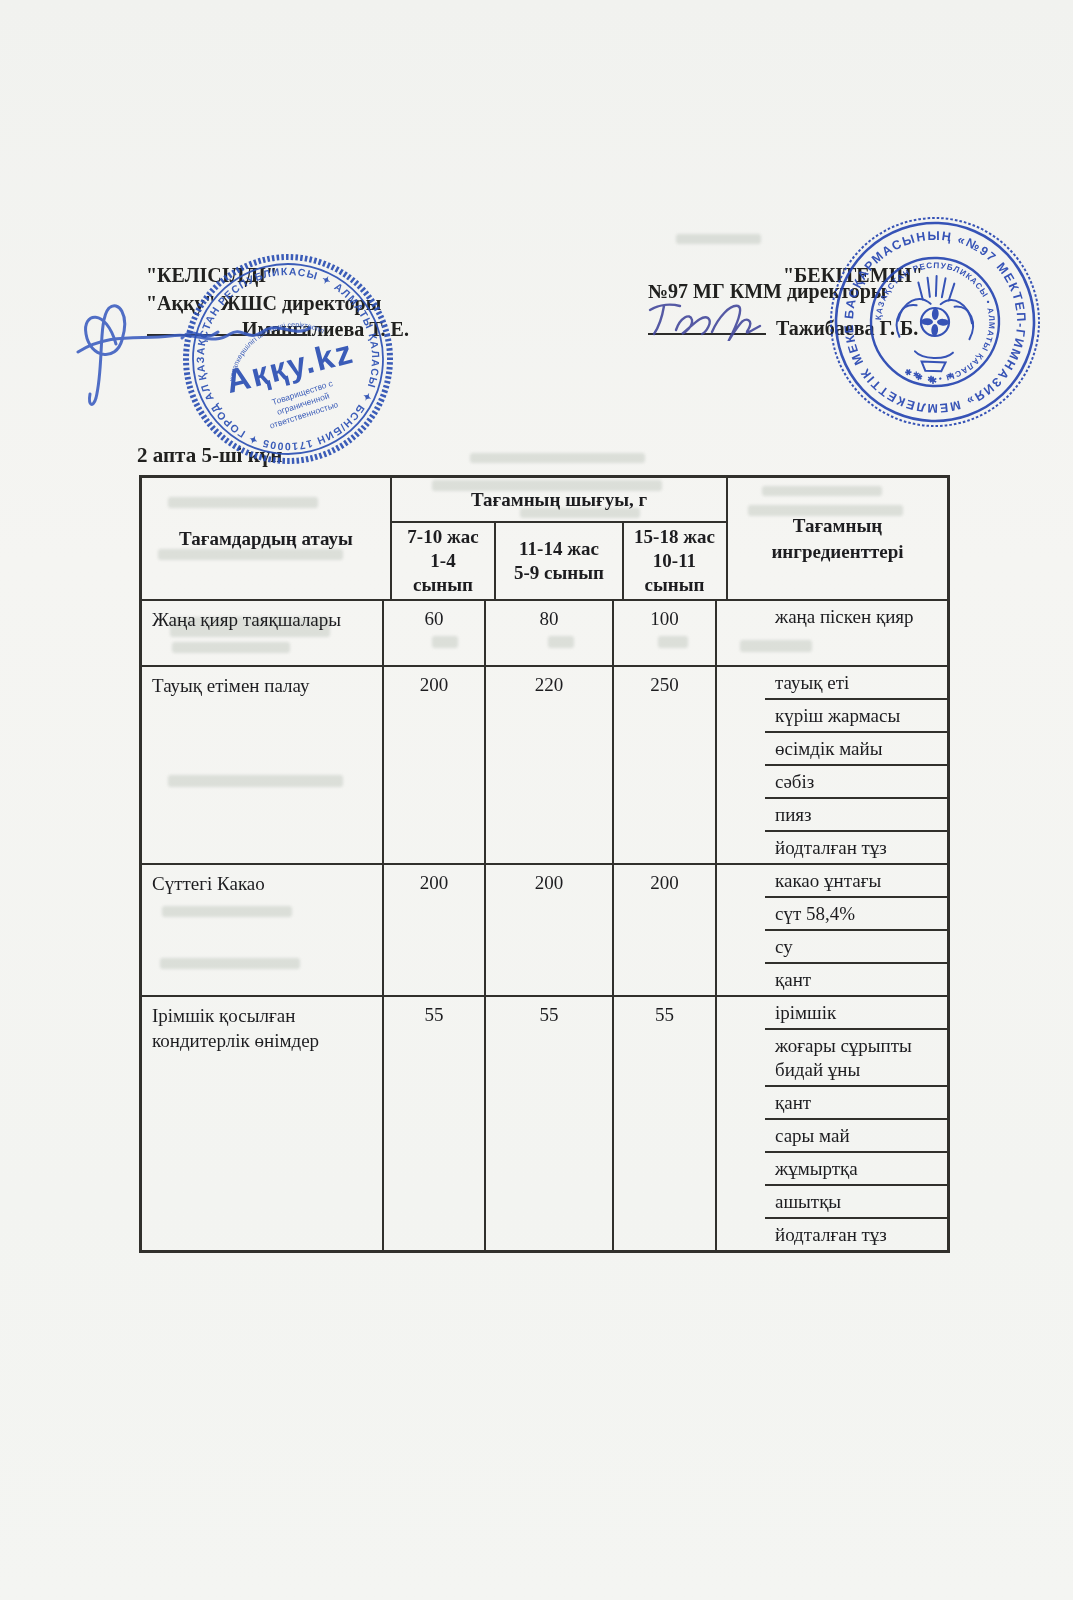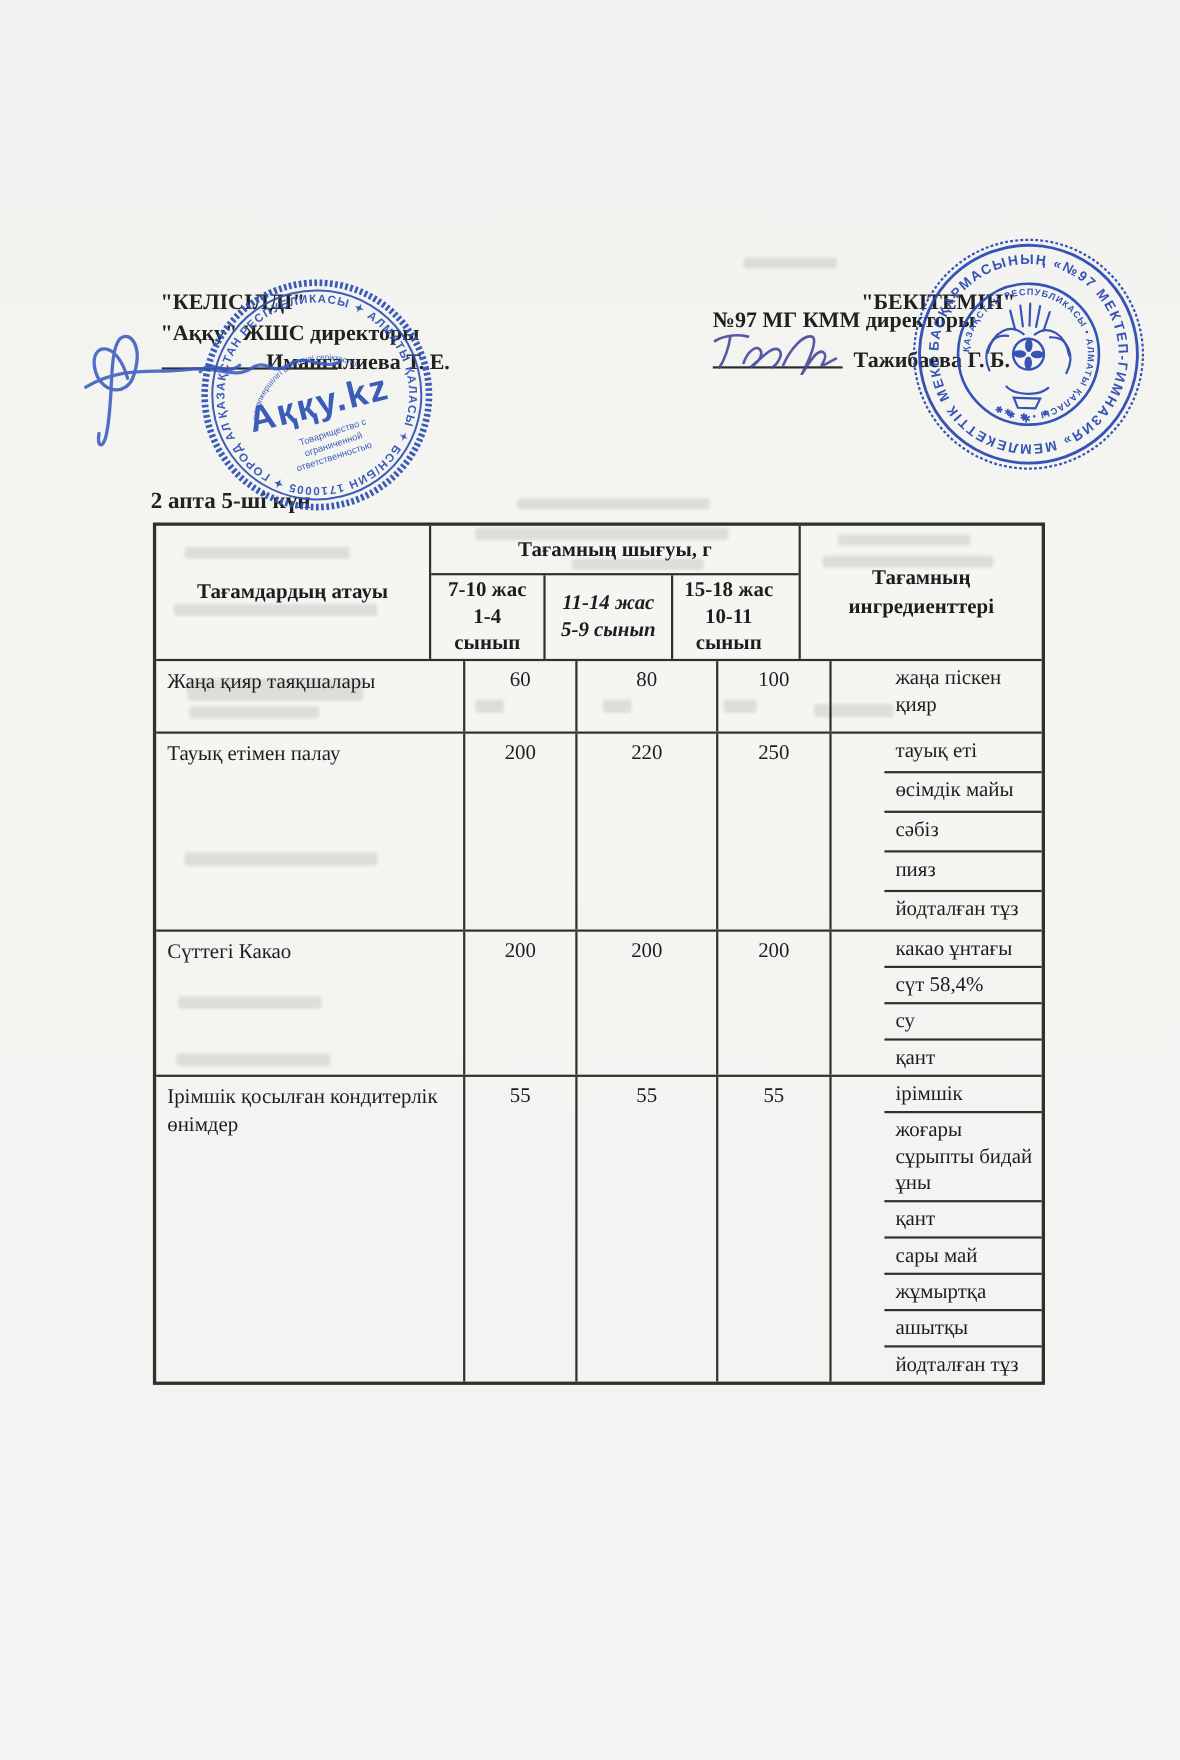--- a/index.html
+++ b/index.html
@@ -18,25 +18,25 @@
   .hc-name{width:248px;display:flex;align-items:center;justify-content:center;
            font-weight:bold;text-align:center;padding:15px 8px;}
   .outgrp{width:338px;border-left:2.5px solid #31302c;border-right:2.5px solid #31302c;
           display:flex;flex-direction:column;}
   .grp-title{height:45px;border-bottom:2.5px solid #31302c;display:flex;align-items:center;
              justify-content:center;font-weight:bold;}
   .subhdrs{display:flex;flex:1;}
   .subhdr{display:flex;align-items:center;justify-content:center;text-align:center;
           font-weight:bold;white-space:pre-line;line-height:24px;padding:2px 2px;}
   .subhdr+.subhdr{border-left:2.5px solid #31302c;}
-  .sw0{width:102px;} .sw1{width:116px;font-style:italic;} .sw2{width:103px;}
+  .sw0{width:102px;} .sw1{width:128px;} .sw2{width:103px;}
   .hc-ingr{flex:1;display:flex;align-items:center;justify-content:center;
            font-weight:bold;text-align:center;padding:4px 14px;line-height:26px;}
   .trow{display:flex;border-top:2.5px solid #31302c;}
-  .tname{width:279px;padding:6px 8px 4px 10px;line-height:25px;border-radius:11px;}
+  .tname{width:240px;padding:6px 8px 4px 10px;line-height:25px;border-radius:11px;}
   .tval{text-align:center;padding-top:7px;border-left:2.5px solid #31302c;}
   .tv0{width:102px;} .tv1{width:128px;} .tv2{width:103px;}
   .tingr{flex:1;display:flex;flex-direction:column;border-left:2.5px solid #31302c;}
   .ting-item{flex:1 1 auto;padding:4px 8px 3px 10px;display:flex;align-items:flex-start;
              line-height:24px;min-height:27px;margin-left:48px;}
   .ting-item+.ting-item{border-top:2px solid #31302c;}
   
   .stamp{position:absolute;opacity:0.92;}
   .stamp-left{left:182px;top:250px;transform:rotate(-14deg);}
   .stamp-right{left:826px;top:198px;transform:rotate(2deg);}
@@ -190,20 +190,21 @@
             <div class="ting-item">жаңа піскен қияр</div>
           </div>
         </div>
         <div class="trow" style="min-height: 180px;">
           <div class="tname">Тауық етімен палау</div>
           <div class="tval tv0">200</div>
           <div class="tval tv1">220</div>
           <div class="tval tv2">250</div>
           <div class="tingr">
             <div class="ting-item">тауық еті</div>
+            <div class="ting-item">күріш жармасы</div>
             <div class="ting-item">өсімдік майы</div>
             <div class="ting-item">сәбіз</div>
             <div class="ting-item">пияз</div>
             <div class="ting-item">йодталған тұз</div>
           </div>
         </div>
         <div class="trow" style="min-height: 119px;">
           <div class="tname">Сүттегі Какао</div>
           <div class="tval tv0">200</div>
           <div class="tval tv1">200</div>

